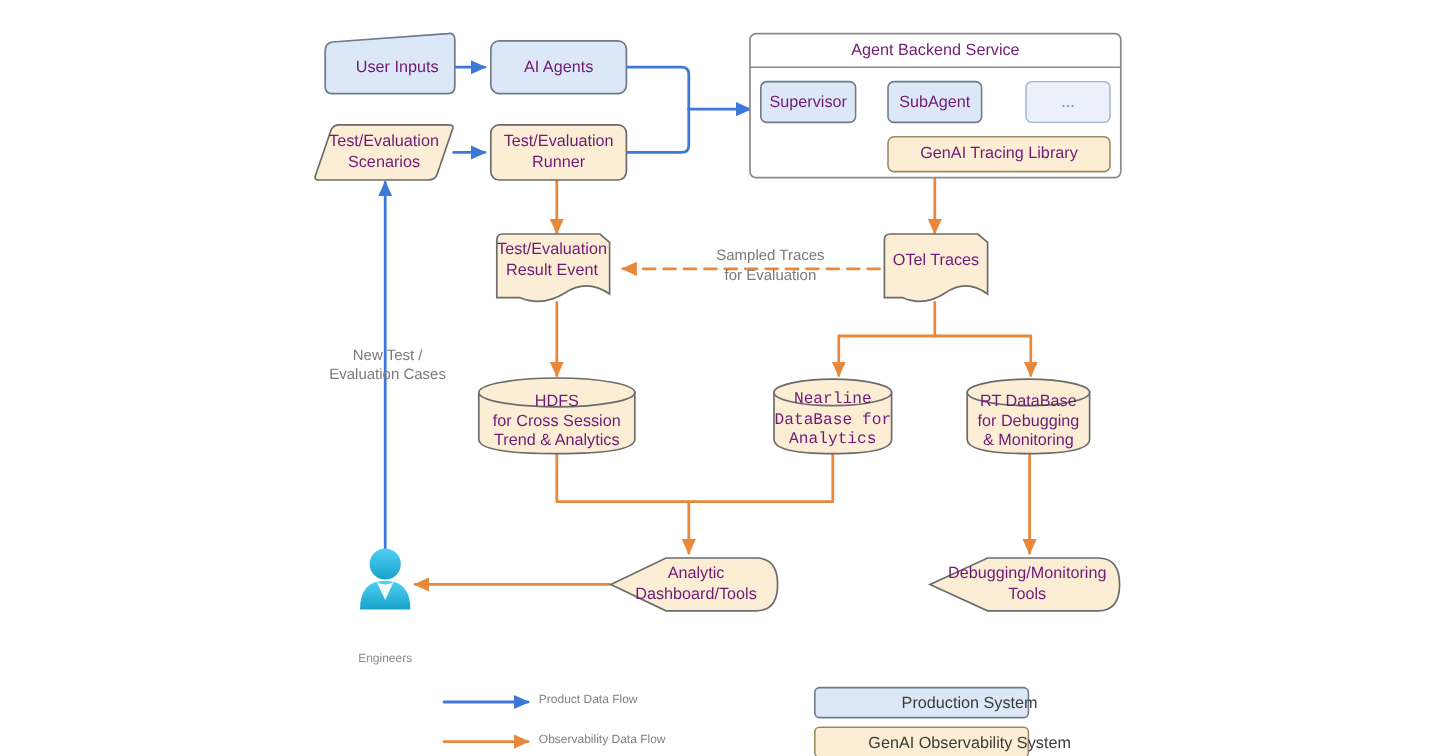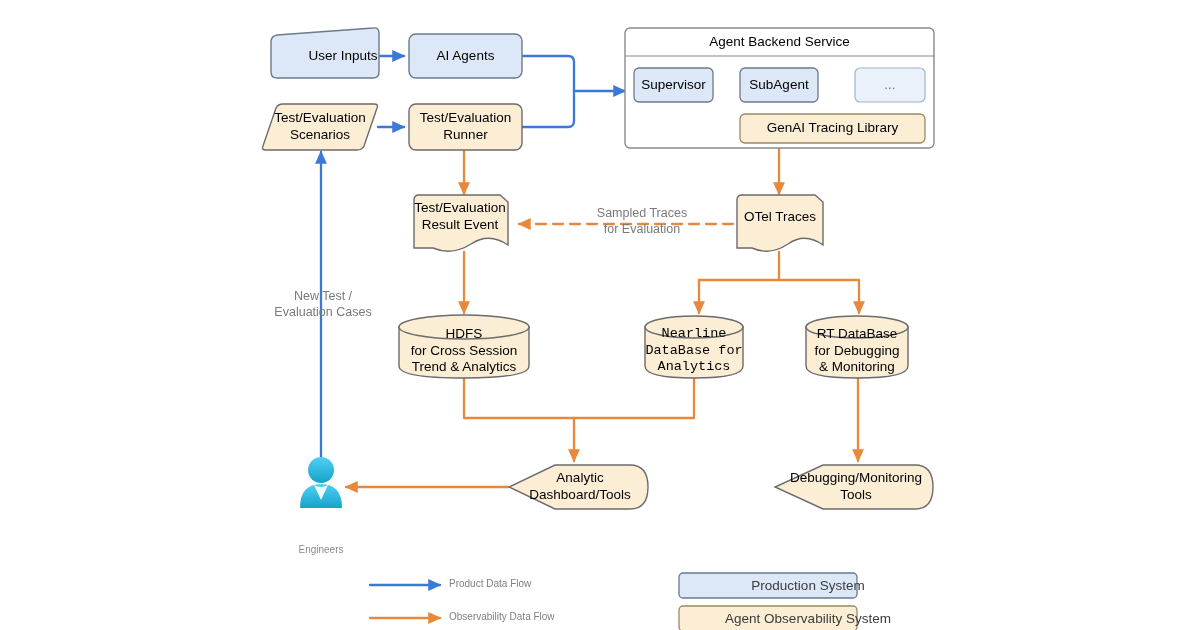--- a/index.html
+++ b/index.html
@@ -3,21 +3,21 @@
 <meta charset="utf-8">
 <style>
   html,body{margin:0;padding:0;background:#ffffff;}
   body{width:1200px;height:630px;overflow:hidden;
        font-family:"Liberation Sans","DejaVu Sans",sans-serif;}
   #stage{position:relative;width:1200px;height:630px;background:#fff;}
   svg#diagram{position:absolute;left:0;top:0;width:1200px;height:630px;}
 
   .node-label{
     position:absolute;display:flex;align-items:center;justify-content:center;
-    text-align:center;color:#000000;font-size:13.5px;line-height:1.25;
+    text-align:center;color:#701a75;font-size:13.5px;line-height:1.25;
     pointer-events:none;white-space:pre-line;
   }
   .edge-label{
     position:absolute;text-align:center;color:#7a7a7a;font-size:12.5px;
     line-height:1.25;white-space:pre-line;
   }
   .tiny-label{
     position:absolute;text-align:center;color:#8a8a8a;font-size:10px;margin-top:32px;
   }
   .legend-text{
@@ -170,21 +170,21 @@
     <g fill="none" stroke-width="2.3" stroke-linecap="round">
       <path d="M370,585 L440,585" stroke="#3c78d8" marker-end="url(#ah-blue)"></path>
       <path d="M370,618 L440,618" stroke="#e8883a" marker-end="url(#ah-orange)"></path>
     </g>
     <g>
       <rect x="679" y="573" width="178" height="25" rx="4" ry="4" fill="#dce8f7" stroke="#6b7a8c" stroke-width="1.3"></rect>
       <rect x="679" y="606" width="178" height="25" rx="4" ry="4" fill="#fbeed5" stroke="#9a8a63" stroke-width="1.3"></rect>
     </g>
   </svg>
 
-  <div class="node-label" style="left:271px;top:35px;width:120px;height:43px;margin-left:12px;">User Inputs</div>
+  <div class="node-label" style="left:271px;top:35px;width:120px;height:43px;">User Inputs</div>
 
   <div class="node-label" style="left:409px;top:34px;width:113px;height:44px;">AI Agents</div>
 
   <div class="node-label" style="left:263px;top:104px;width:114px;height:46px;">Test/Evaluation
 Scenarios</div>
 
   <div class="node-label" style="left:409px;top:104px;width:113px;height:46px;">Test/Evaluation
 Runner</div>
 
   <div class="node-label" style="left:625px;top:28px;width:309px;height:28px;">Agent Backend Service</div>
@@ -229,16 +229,16 @@
 Evaluation Cases</div>
 
   <div class="legend-text" style="left:449px;top:578px;">Product Data Flow</div>
 
   <div class="legend-text" style="left:449px;top:611px;">Observability Data Flow</div>
 
   <div style="position:absolute;left:679px;top:573px;width:178px;height:25px;">
     <span class="legend-box-text">Production System</span>
   </div>
   <div style="position:absolute;left:679px;top:606px;width:178px;height:25px;">
-    <span class="legend-box-text">Agent Observability System</span>
+    <span class="legend-box-text">GenAI Observability System</span>
   </div>
 
 </div>
 
 </body></html>

